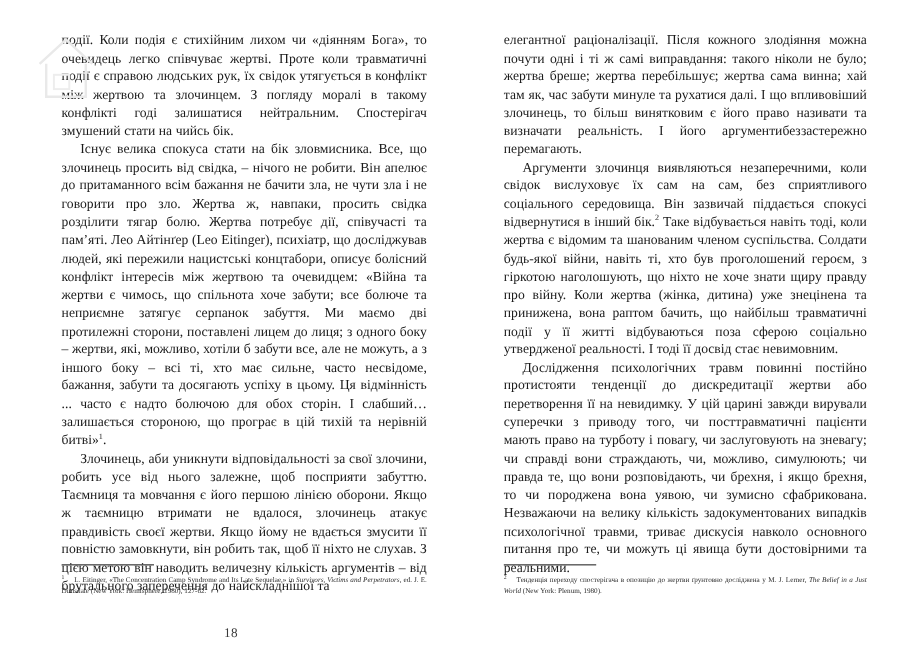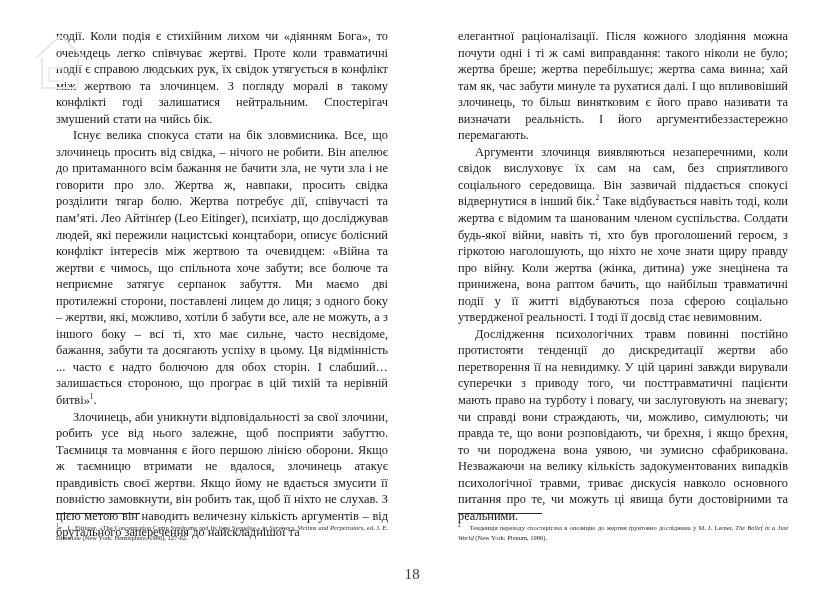--- a/index.html
+++ b/index.html
@@ -82,22 +82,22 @@
     vertical-align: super;
     margin-right: 9px;
   }
   p.footnote i { font-style: italic; }
 
   .folio {
     position: absolute;
     bottom: 21px;
     left: 0;
     width: 100%;
-    text-align: right;
-    font-size: 15px;
+    text-align: center;
+    font-size: 12px;
     color: #3a3a3a;
     letter-spacing: 0.3px;
   }
 
   sup.ref {
     font-size: 7.4px;
     vertical-align: super;
     line-height: 0;
   }
 

